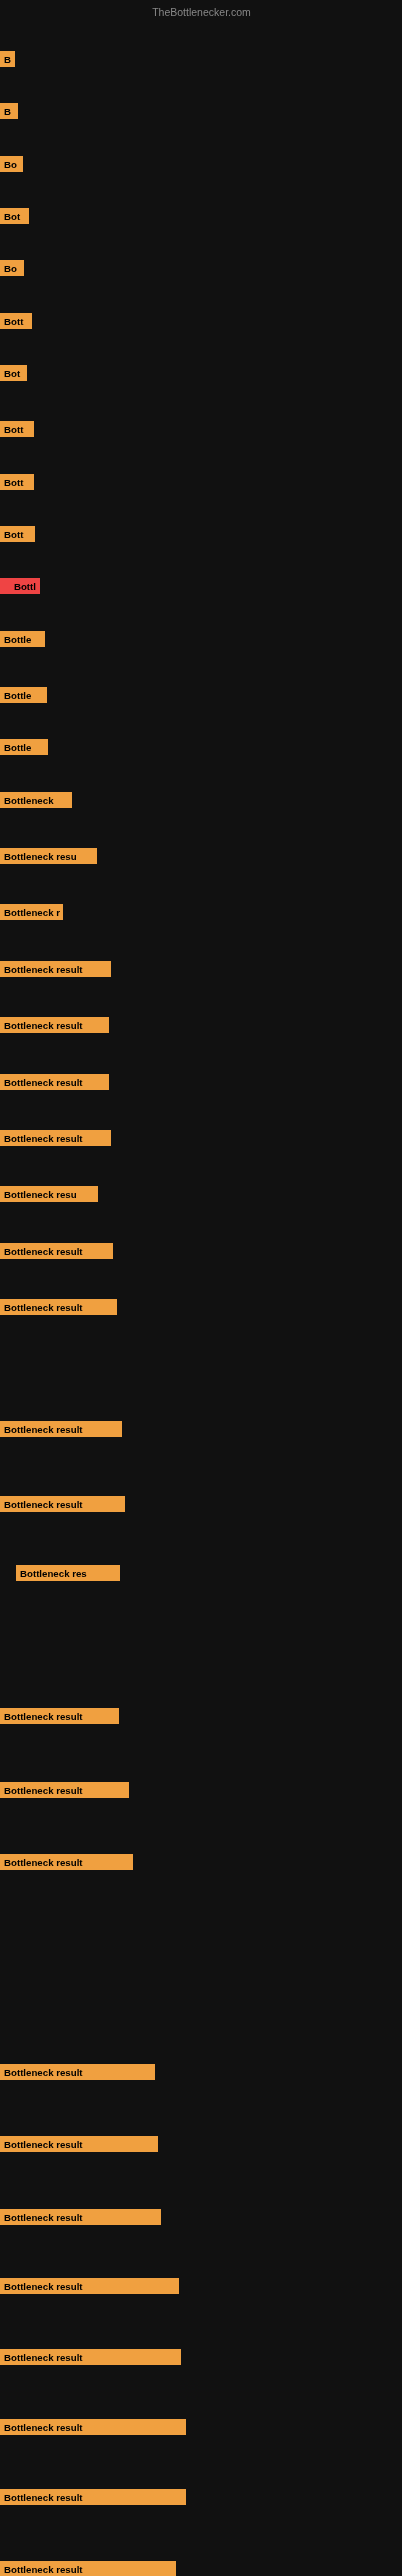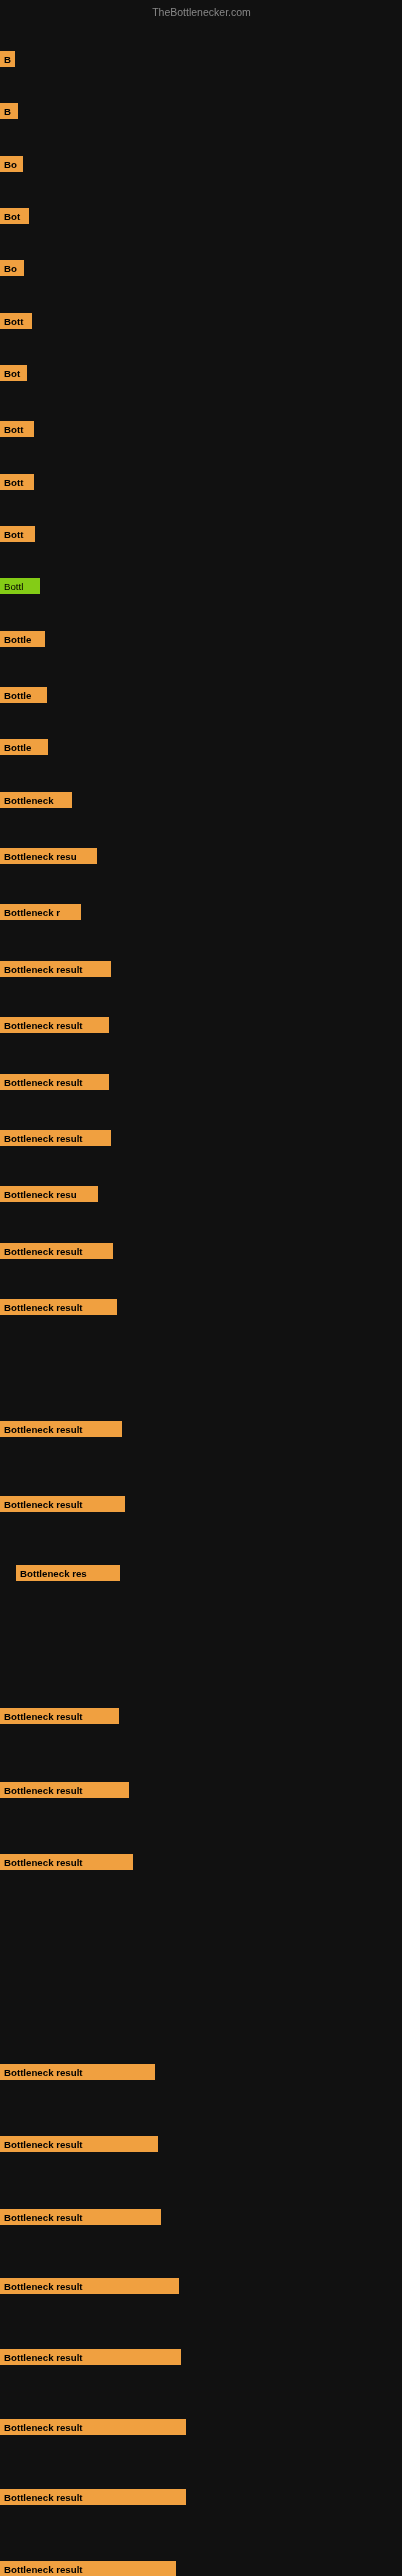--- a/index.html
+++ b/index.html
@@ -63,39 +63,39 @@
     <div style="position: absolute; top: 394px; left: 0px; width: 100%; display: flex; align-items: center; padding: 3.2px 0px;">
       <div style="background-color: rgb(240, 160, 64); color: rgb(0, 0, 0); font-size: 9.7px; font-weight: bold; padding: 2.4px 4px; width: 34px; overflow: hidden; white-space: nowrap; display: inline-block;">Bott</div>
     </div>
     <div style="position: absolute; top: 447px; left: 0px; width: 100%; display: flex; align-items: center; padding: 3.2px 0px;">
       <div style="background-color: rgb(240, 160, 64); color: rgb(0, 0, 0); font-size: 9.7px; font-weight: bold; padding: 2.4px 4px; width: 34px; overflow: hidden; white-space: nowrap; display: inline-block;">Bott</div>
     </div>
     <div style="position: absolute; top: 499px; left: 0px; width: 100%; display: flex; align-items: center; padding: 3.2px 0px;">
       <div style="background-color: rgb(240, 160, 64); color: rgb(0, 0, 0); font-size: 9.7px; font-weight: bold; padding: 2.4px 4px; width: 35px; overflow: hidden; white-space: nowrap; display: inline-block;">Bott</div>
     </div>
     <div style="position: absolute; top: 551px; left: 0px; width: 100%; display: flex; align-items: center; padding: 3.2px 0px;">
-      <div style="background-color: #84cc16; color: rgb(0, 0, 0); font-size: 9.7px; font-weight: normal; padding: 2.4px 4px; width: 40px; overflow: hidden; white-space: nowrap; display: inline-block;">Bottl</div>
+      <div style="background-color: #ef4444; color: rgb(0, 0, 0); font-size: 9.7px; font-weight: bold; padding: 2.4px 4px; width: 40px; overflow: hidden; white-space: nowrap; display: inline-block; text-align: right;">Bottl</div>
     </div>
     <div style="position: absolute; top: 604px; left: 0px; width: 100%; display: flex; align-items: center; padding: 3.2px 0px;">
       <div style="background-color: rgb(240, 160, 64); color: rgb(0, 0, 0); font-size: 9.7px; font-weight: bold; padding: 2.4px 4px; width: 45px; overflow: hidden; white-space: nowrap; display: inline-block;">Bottle</div>
     </div>
     <div style="position: absolute; top: 660px; left: 0px; width: 100%; display: flex; align-items: center; padding: 3.2px 0px;">
       <div style="background-color: rgb(240, 160, 64); color: rgb(0, 0, 0); font-size: 9.7px; font-weight: bold; padding: 2.4px 4px; width: 47px; overflow: hidden; white-space: nowrap; display: inline-block;">Bottle</div>
     </div>
     <div style="position: absolute; top: 712px; left: 0px; width: 100%; display: flex; align-items: center; padding: 3.2px 0px;">
       <div style="background-color: rgb(240, 160, 64); color: rgb(0, 0, 0); font-size: 9.7px; font-weight: bold; padding: 2.4px 4px; width: 48px; overflow: hidden; white-space: nowrap; display: inline-block;">Bottle</div>
     </div>
     <div style="position: absolute; top: 765px; left: 0px; width: 100%; display: flex; align-items: flex-start; padding: 3.2px 0px;">
       <div style="background-color: rgb(240, 160, 64); color: rgb(0, 0, 0); font-size: 9.7px; font-weight: bold; padding: 2.4px 4px; width: 72px; overflow: hidden; white-space: nowrap; display: inline-block;">Bottleneck</div>
     </div>
     <div style="position: absolute; top: 821px; left: 0px; width: 100%; display: flex; align-items: center; padding: 3.2px 0px;">
       <div style="background-color: rgb(240, 160, 64); color: rgb(0, 0, 0); font-size: 9.7px; font-weight: bold; padding: 2.4px 4px; width: 97px; overflow: hidden; white-space: nowrap; display: inline-block;">Bottleneck resu</div>
     </div>
     <div style="position: absolute; top: 877px; left: 0px; width: 100%; display: flex; align-items: center; padding: 3.2px 0px;">
-      <div style="background-color: rgb(240, 160, 64); color: rgb(0, 0, 0); font-size: 9.7px; font-weight: bold; padding: 2.4px 4px; width: 81px; overflow: hidden; white-space: nowrap; display: inline-block;">Bottleneck r</div>
+      <div style="background-color: rgb(240, 160, 64); color: rgb(0, 0, 0); font-size: 9.7px; font-weight: bold; padding: 2.4px 4px; width: 63px; overflow: hidden; white-space: nowrap; display: inline-block;">Bottleneck r</div>
     </div>
     <div style="position: absolute; top: 934px; left: 0px; width: 100%; display: flex; align-items: center; padding: 3.2px 0px;">
       <div style="background-color: rgb(240, 160, 64); color: rgb(0, 0, 0); font-size: 9.7px; font-weight: bold; padding: 2.4px 4px; width: 111px; overflow: hidden; white-space: nowrap; display: inline-block;">Bottleneck result</div>
     </div>
     <div style="position: absolute; top: 990px; left: 0px; width: 100%; display: flex; align-items: center; padding: 3.2px 0px;">
       <div style="background-color: rgb(240, 160, 64); color: rgb(0, 0, 0); font-size: 9.7px; font-weight: bold; padding: 2.4px 4px; width: 109px; overflow: hidden; white-space: nowrap; display: inline-block;">Bottleneck result</div>
     </div>
     <div style="position: absolute; top: 1047px; left: 0px; width: 100%; display: flex; align-items: center; padding: 3.2px 0px;">
       <div style="background-color: rgb(240, 160, 64); color: rgb(0, 0, 0); font-size: 9.7px; font-weight: bold; padding: 2.4px 4px; width: 109px; overflow: hidden; white-space: nowrap; display: inline-block;">Bottleneck result</div>
     </div>

